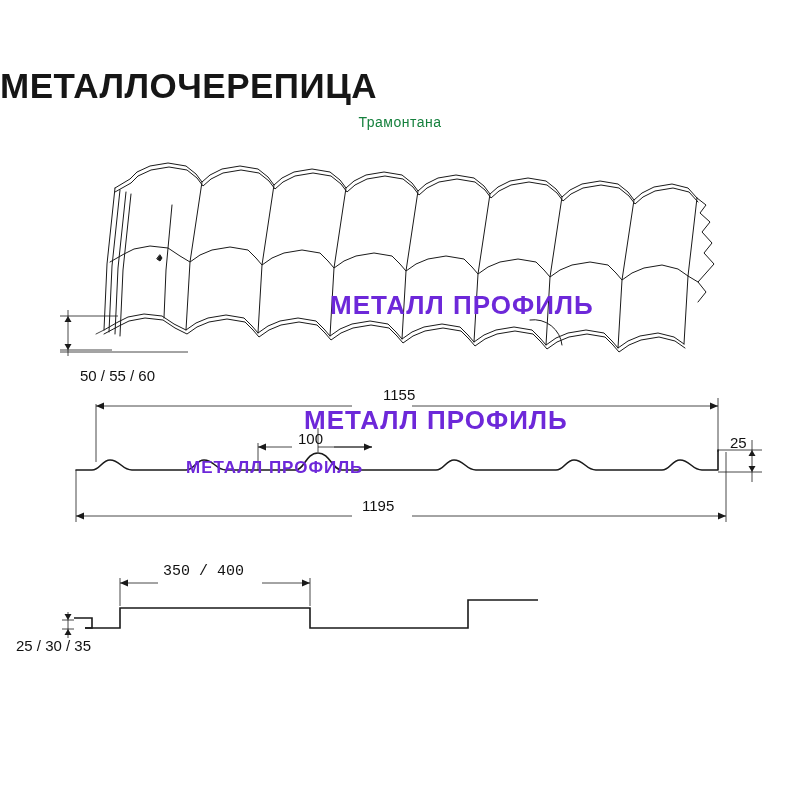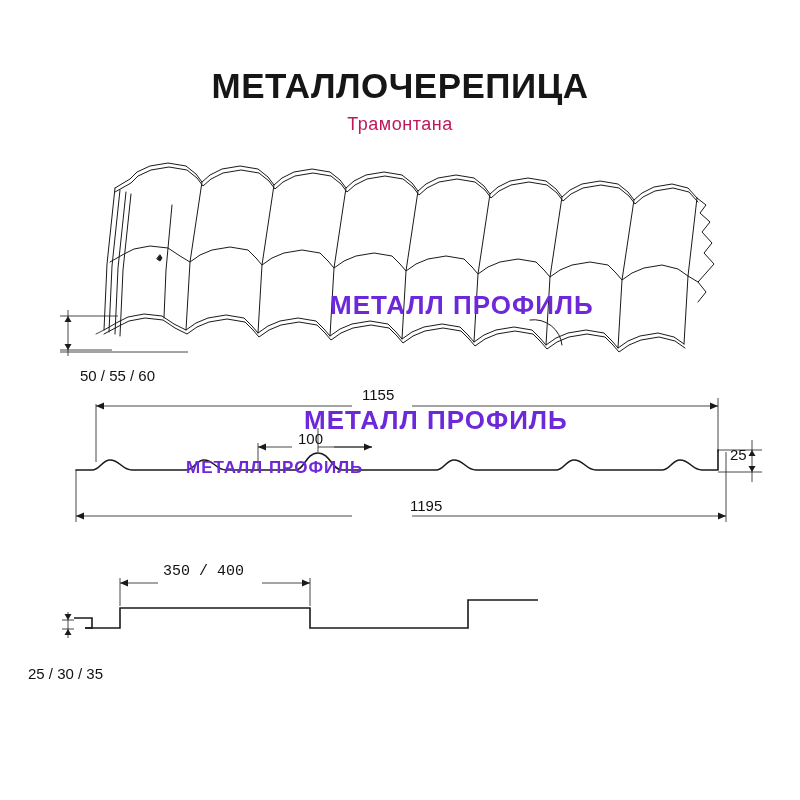--- a/index.html
+++ b/index.html
@@ -19,35 +19,35 @@
     position: absolute;
     left: 0; top: 0;
     width: 800px;
     height: 800px;
   }
   .title-main {
     position: absolute;
     left: 0;
     top: 66px;
     width: 800px;
-    text-align: center;
+    text-align: left;
     font-size: 35px;
     font-weight: bold;
     letter-spacing: 0.5px;
     color: #161616;
     white-space: nowrap;
   }
   .title-sub {
     position: absolute;
     left: 0;
     top: 114px;
     width: 800px;
     text-align: center;
-    font-size: 18px;
-    color: #be185d;
+    font-size: 14px;
+    color: #15803d;
     letter-spacing: 0.5px;
   }
   .dim-label {
     position: absolute;
     font-size: 15px;
     color: #111111;
     white-space: nowrap;
   }
   .wm {
     position: absolute;
@@ -231,18 +231,18 @@
 </svg>
 
 <div class="wm" style="left:330px; top:290px;">МЕТАЛЛ ПРОФИЛЬ</div>
 <div class="wm" style="left:304px; top:405px;">МЕТАЛЛ ПРОФИЛЬ</div>
 <div class="wm wm-small" style="left:186px; top:458px;">МЕТАЛЛ ПРОФИЛЬ</div>
 
 <div class="title-main">МЕТАЛЛОЧЕРЕПИЦА</div>
 <div class="title-sub">Трамонтана</div>
 
 <div class="dim-label" style="left:80px; top:367px;">50 / 55 / 60</div>
-<div class="dim-label" style="left:362px; top:386px;">1155</div>
+<div class="dim-label" style="left:383px; top:386px;">1155</div>
 <div class="dim-label" style="left:298px; top:430px;">100</div>
-<div class="dim-label" style="left:362px; top:497px;margin-left:48px;">1195</div>
-<div class="dim-label" style="left:730px; top:446px;">25</div>
+<div class="dim-label" style="left:362px; top:497px;">1195</div>
+<div class="dim-label" style="left:730px; top:434px;">25</div>
 <div class="dim-label" style="left:163px; top:563px;font-family:Liberation Mono, monospace;">350 / 400</div>
-<div class="dim-label" style="left:28px; top:637px;margin-top:28px;">25 / 30 / 35</div>
+<div class="dim-label" style="left:16px; top:637px;">25 / 30 / 35</div>
 
 </body></html>

